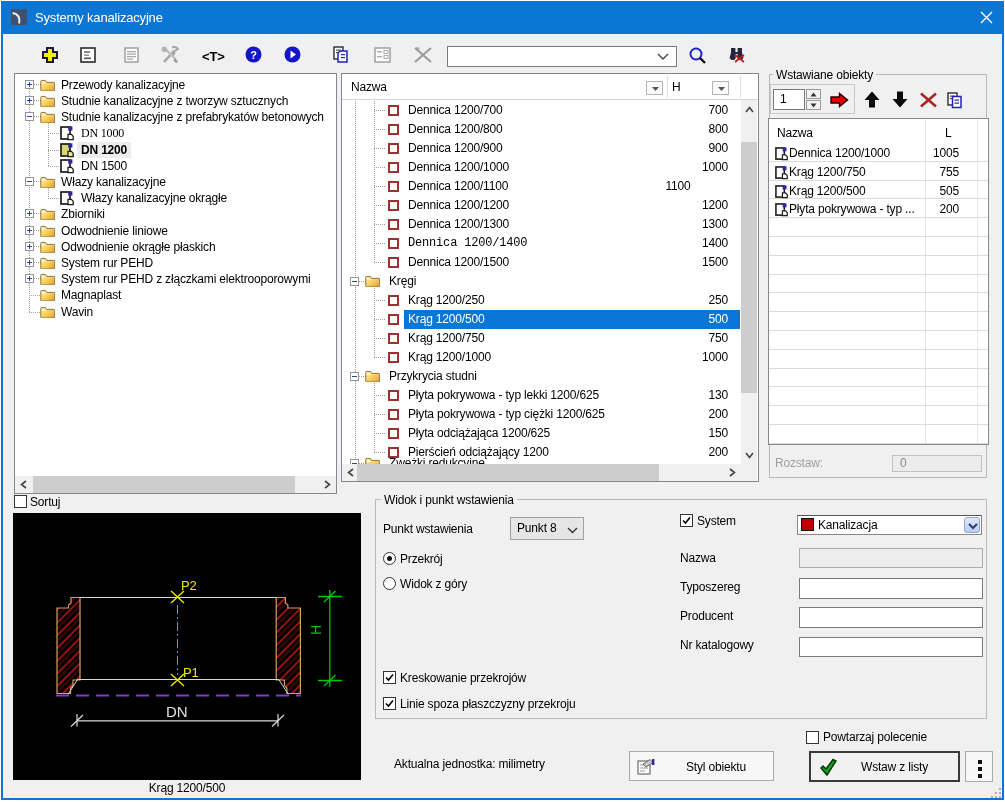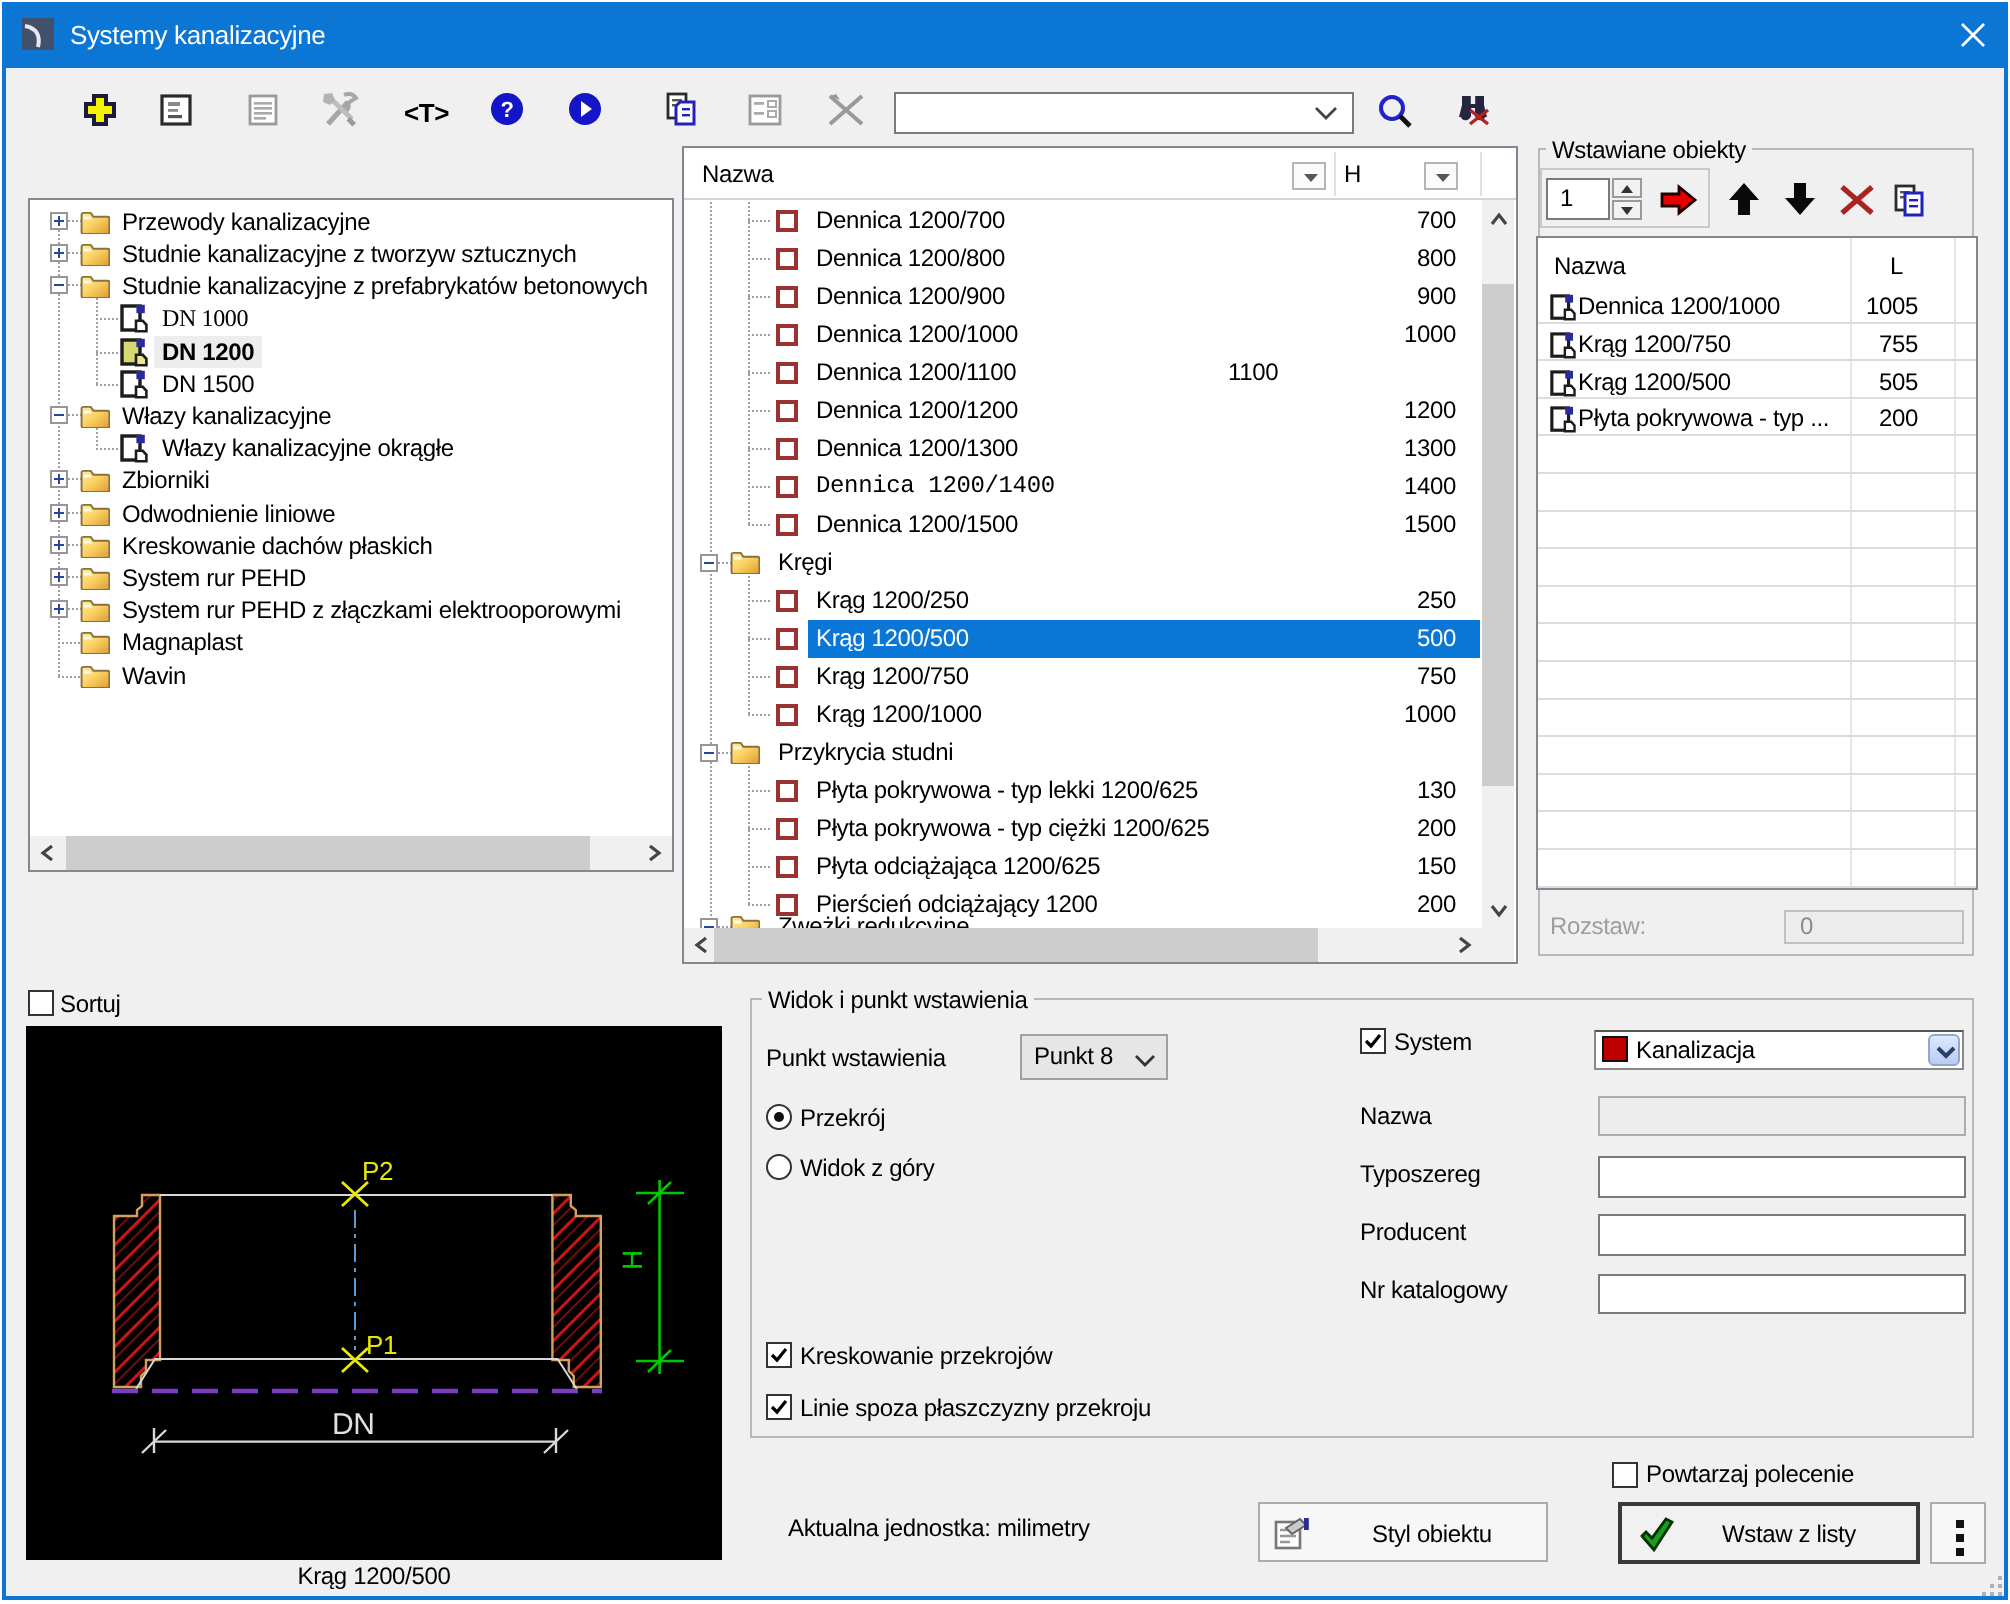--- a/index.html
+++ b/index.html
@@ -2,21 +2,21 @@
 <html><head>
 <meta charset="utf-8">
 <style>
 * { margin:0; padding:0; box-sizing:border-box; }
 html,body { width:1005px; height:802px; background:#fff; overflow:hidden; }
 body { font-family:"Liberation Sans", sans-serif; font-size:12px; color:#000; position:relative; letter-spacing:-0.18px; }
 .abs { position:absolute; }
 #frame { position:absolute; left:1px; top:1px; width:1003px; height:799px; border:2px solid #0b76d4; background:#f0f0f0; }
 #title { position:absolute; left:1px; top:1px; width:1003px; height:33px; background:#0b76d4; color:#fff; font-size:13px; }
 .panel { position:absolute; background:#fff; border:1px solid #828790; }
-#tree { left:14px; top:73px; width:323px; height:337px;margin-top:26px; }
+#tree { left:14px; top:73px; width:323px; height:421px; }
 #mlist { left:341px; top:73px; width:418px; height:409px; }
 .trow { position:absolute; height:16px; line-height:16px; white-space:nowrap; font-size:12px; }
 .mrow { position:absolute; height:19px; line-height:19px; white-space:nowrap; font-size:12px; }
 .pm { position:absolute; width:9px; height:9px; border:1px solid #969696; background:#fff; }
 .pm i { position:absolute; left:1px; top:3px; width:5px; height:1px; background:#27499b; }
 .pm.plus b { position:absolute; left:3px; top:1px; width:1px; height:5px; background:#27499b; }
 .pm::after { content:""; position:absolute; left:8px; top:3px; width:8px; height:1px; background-image:linear-gradient(to right,#9aa0a6 1px,transparent 1px); background-size:2px 1px; }
 .hdot { position:absolute; height:1px; background-image:linear-gradient(to right,#9aa0a6 1px,transparent 1px); background-size:2px 1px; }
 .vdot { position:absolute; width:1px; background-image:linear-gradient(to bottom,#9aa0a6 1px,transparent 1px); background-size:1px 2px; }
 .scroll { position:absolute; background:#f0f0f0; }
@@ -247,21 +247,21 @@
       <span class="abs" style="left:46px;">Odwodnienie liniowe</span>
     </div>
   <div class="trow" style="left:0;top:165px;">
       <div class="pm plus" style="left:10px;top:3px;">
         <i></i>
         <b></b>
       </div>
       <svg class="abs" style="left:25px;top:2px" width="15" height="12" viewBox="0 0 15 12.5">
         <use href="#folder"></use>
       </svg>
-      <span class="abs" style="left:46px;">Kreskowanie dachów płaskich</span>
+      <span class="abs" style="left:46px;">Odwodnienie okrągłe płaskich</span>
     </div>
   <div class="trow" style="left:0;top:181px;">
       <div class="pm plus" style="left:10px;top:3px;">
         <i></i>
         <b></b>
       </div>
       <svg class="abs" style="left:25px;top:2px" width="15" height="12" viewBox="0 0 15 12.5">
         <use href="#folder"></use>
       </svg>
       <span class="abs" style="left:46px;">System rur PEHD</span>
@@ -343,21 +343,21 @@
   <div class="mrow" style="left:0;top:84px;">
       <div class="hdot" style="left:32px;top:9px;width:12px;"></div>
       <div class="ritem" style="left:46px;top:4px;"></div>
       <span class="abs" style="left:66px;">Dennica 1200/1000</span>
       <div class="abs" style="left:286px;width:100px;text-align:right;">1000</div>
     </div>
   <div class="mrow" style="left:0;top:103px;">
       <div class="hdot" style="left:32px;top:9px;width:12px;"></div>
       <div class="ritem" style="left:46px;top:4px;"></div>
       <span class="abs" style="left:66px;">Dennica 1200/1100</span>
-      <div class="abs" style="left:272px;width:100px;text-align:left;">1100</div>
+      <div class="abs" style="left:286px;width:100px;text-align:center;">1100</div>
     </div>
   <div class="mrow" style="left:0;top:122px;">
       <div class="hdot" style="left:32px;top:9px;width:12px;"></div>
       <div class="ritem" style="left:46px;top:4px;"></div>
       <span class="abs" style="left:66px;">Dennica 1200/1200</span>
       <div class="abs" style="left:286px;width:100px;text-align:right;">1200</div>
     </div>
   <div class="mrow" style="left:0;top:141px;">
       <div class="hdot" style="left:32px;top:9px;width:12px;"></div>
       <div class="ritem" style="left:46px;top:4px;"></div>

